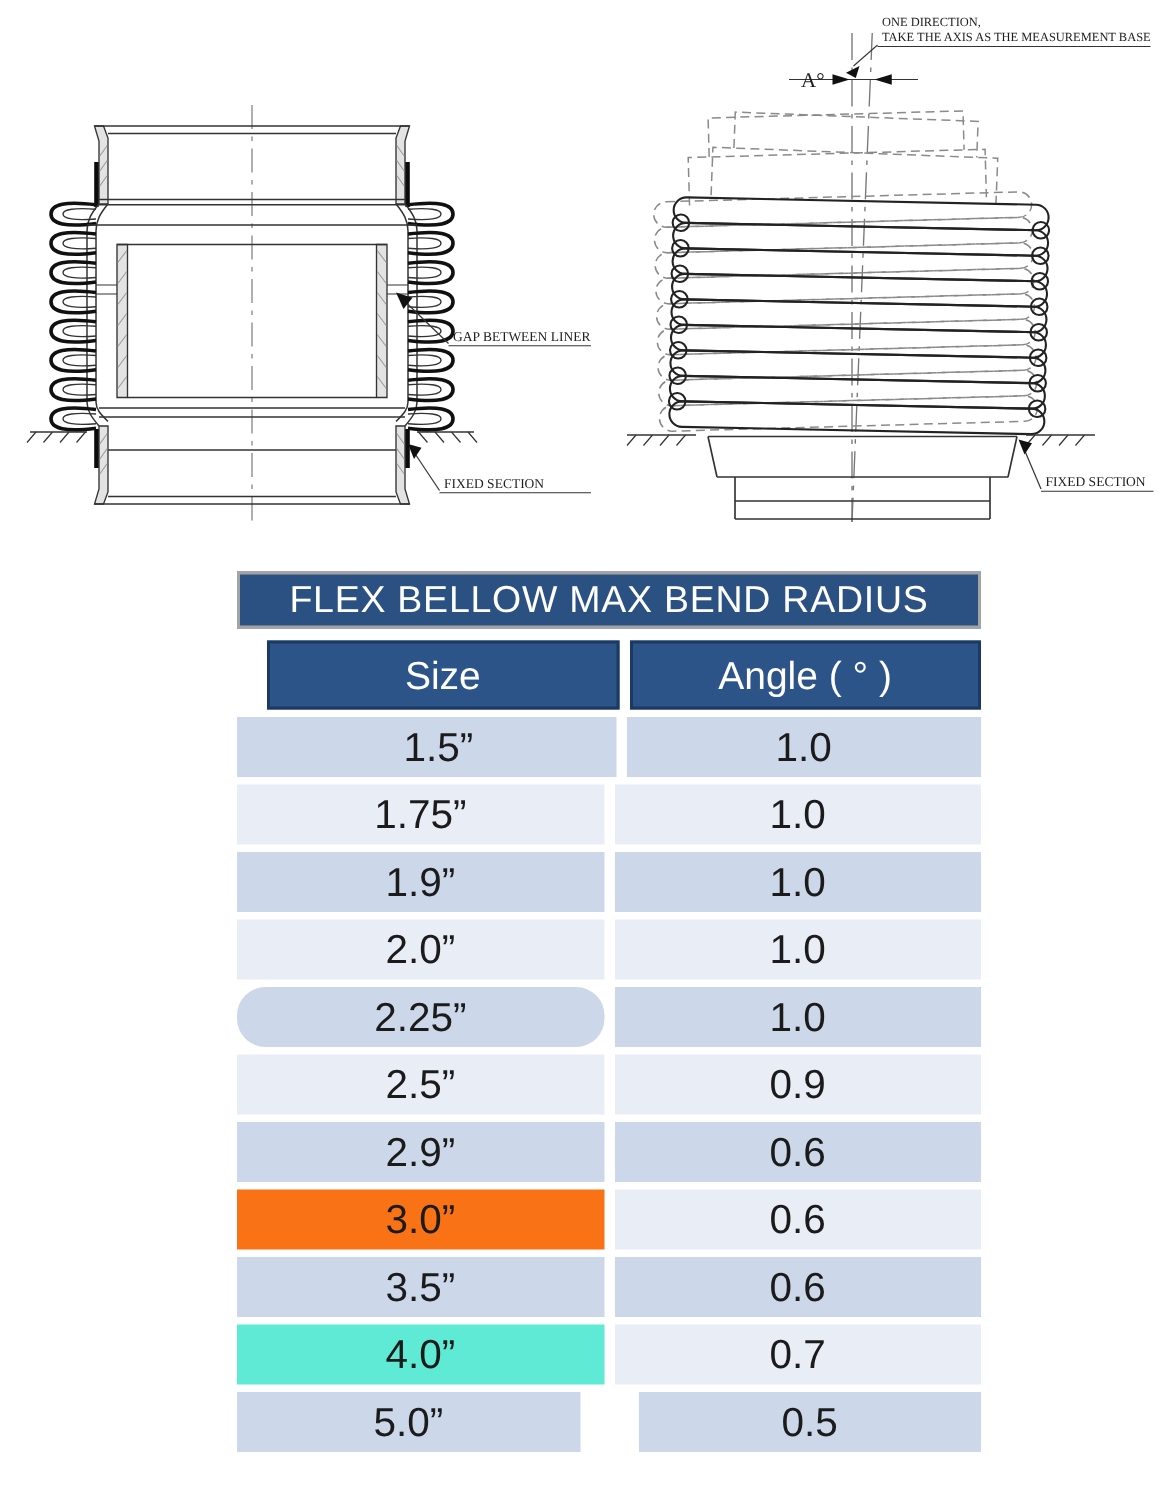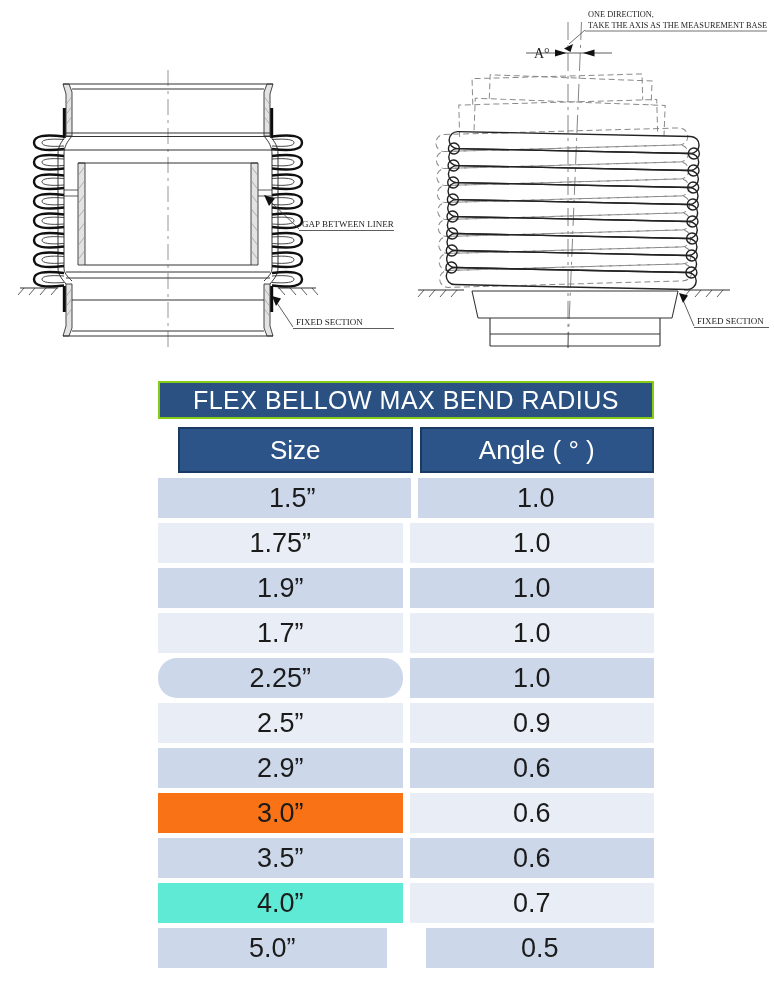--- a/index.html
+++ b/index.html
@@ -4,21 +4,21 @@
 <style>
   html,body{margin:0;padding:0;background:#ffffff;}
   .canvas{position:relative;width:774px;height:1000px;background:#fff;overflow:hidden;
           font-family:"Liberation Sans",sans-serif;}
   svg text{font-family:"Liberation Serif",serif;fill:#1d1d1d;}
   .dwg{position:absolute;}
   .dwg-left{left:8px;top:62px;}
   .dwg-right{left:398px;top:4px;}
 
   .table-wrap{position:absolute;left:158px;top:381px;width:496px;}
-  .t-title{box-sizing:border-box;height:38px;border:2px solid #84cc16;
+  .t-title{box-sizing:border-box;height:38px;border:2px solid #a3a3a3;
            display:flex;align-items:center;justify-content:center;
            color:#fff;font-size:25px;letter-spacing:.5px;}
   .t-head{display:flex;gap:7px;margin-top:8px;height:46px;padding-left:20px;}
   .t-hcell{box-sizing:border-box;flex:1;border:2px solid #1b3a63;
            display:flex;align-items:center;justify-content:center;
            color:#fff;font-size:26px;}
   .t-row{display:flex;gap:7px;margin-top:5px;height:40px;}
   .t-cell{flex:1;display:flex;align-items:center;justify-content:center;
           font-size:27px;color:#1b1b1b;}
 </style>
@@ -205,21 +205,21 @@
     </div>
     <div class="t-row">
       <div class="t-cell" style="background: rgb(233, 238, 246);">1.75”</div>
       <div class="t-cell" style="background: rgb(233, 238, 246);">1.0</div>
     </div>
     <div class="t-row">
       <div class="t-cell" style="background: rgb(204, 216, 234);">1.9”</div>
       <div class="t-cell" style="background: rgb(204, 216, 234);">1.0</div>
     </div>
     <div class="t-row">
-      <div class="t-cell" style="background: rgb(233, 238, 246);">1.7”</div>
+      <div class="t-cell" style="background: rgb(233, 238, 246);">2.0”</div>
       <div class="t-cell" style="background: rgb(233, 238, 246);">1.0</div>
     </div>
     <div class="t-row">
       <div class="t-cell" style="background: rgb(204, 216, 234); border-radius: 19px;">2.25”</div>
       <div class="t-cell" style="background: rgb(204, 216, 234);">1.0</div>
     </div>
     <div class="t-row">
       <div class="t-cell" style="background: rgb(233, 238, 246);">2.5”</div>
       <div class="t-cell" style="background: rgb(233, 238, 246);">0.9</div>
     </div>

